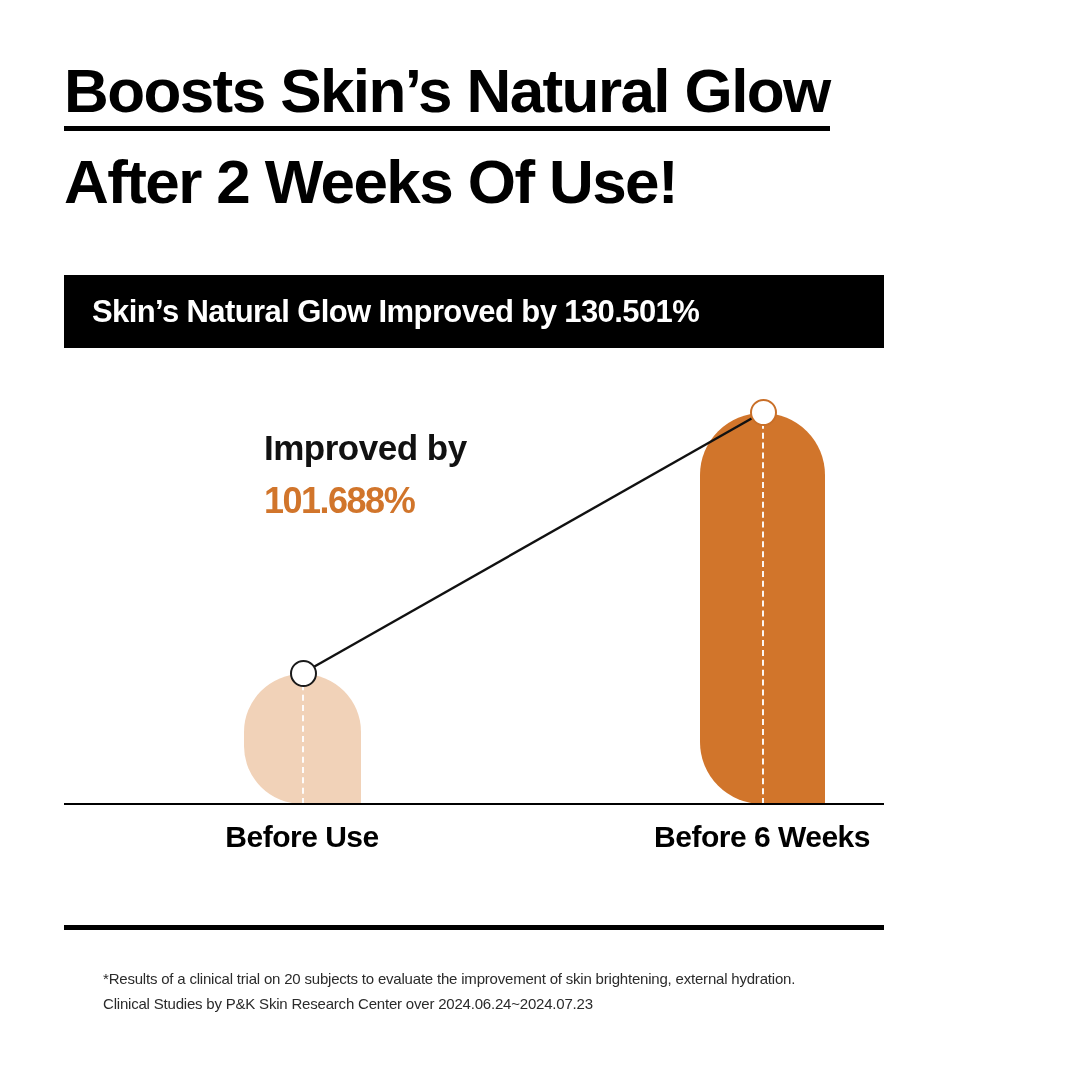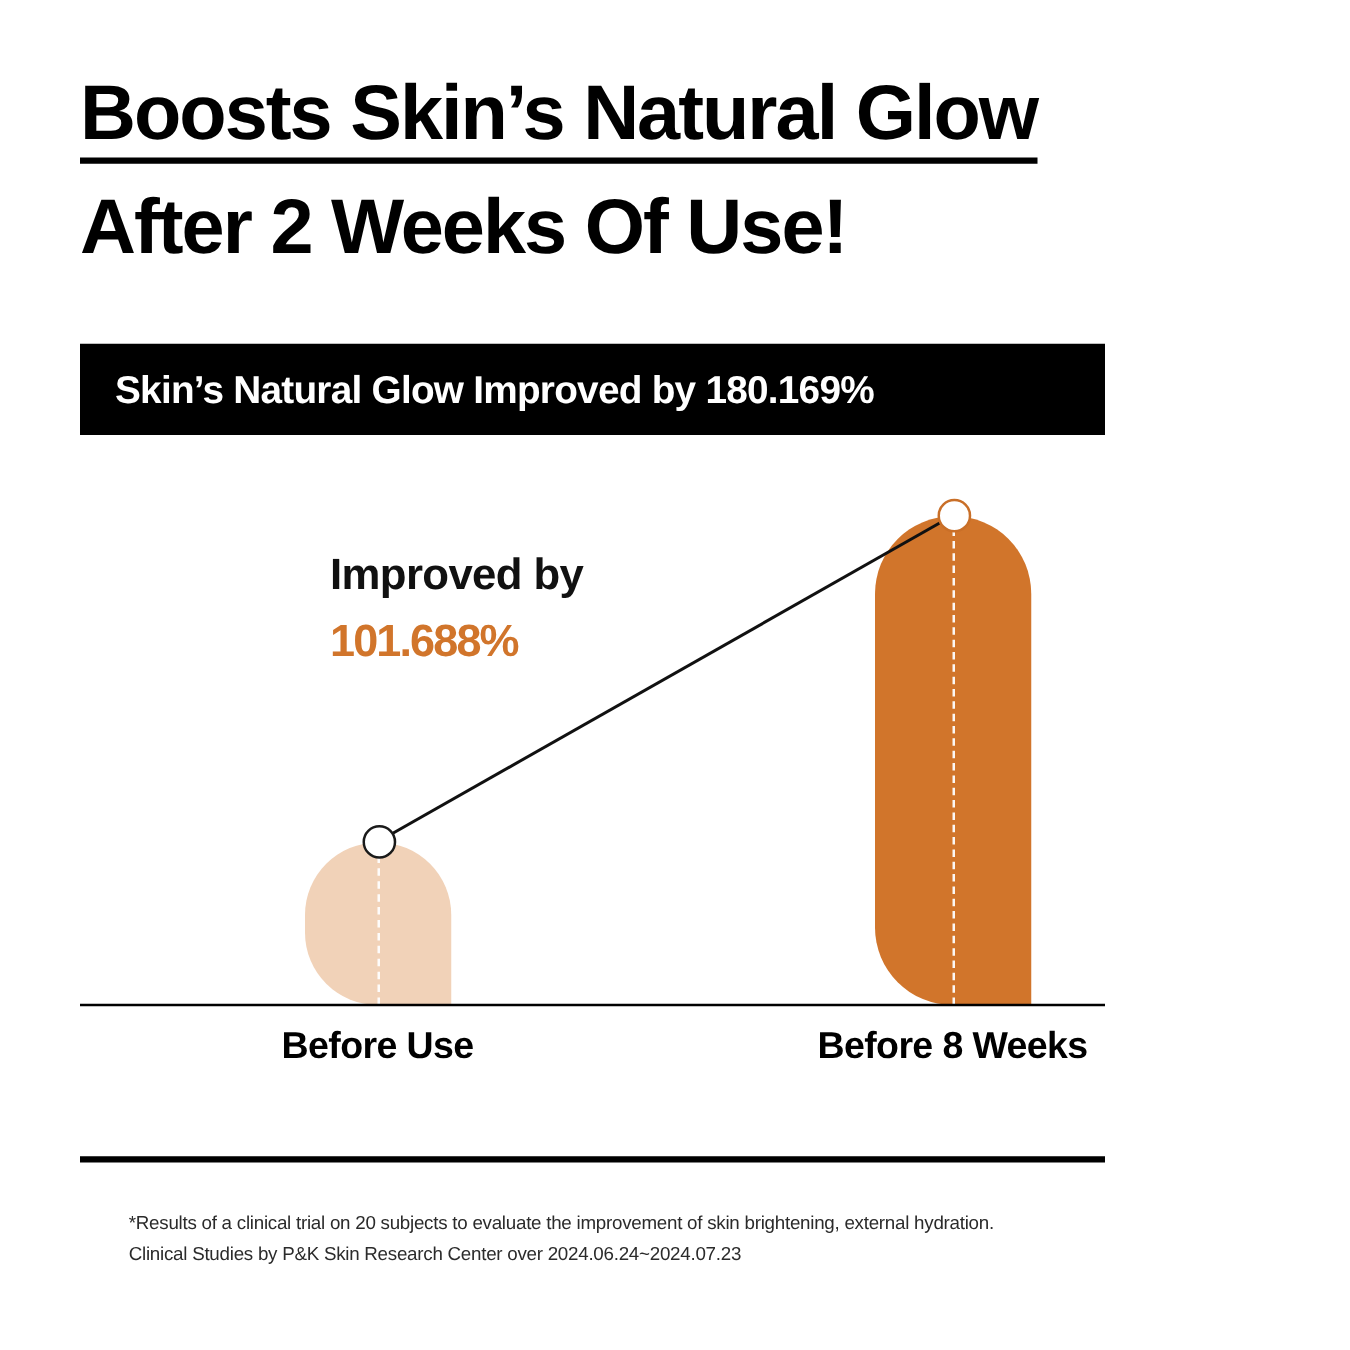--- a/index.html
+++ b/index.html
@@ -62,21 +62,21 @@
   #chart {
     position:absolute;
     left:0; top:0;
     width:1080px; height:1080px;
     pointer-events:none;
   }
 
   
   #callout {
     position:absolute;
-    left:264px; top:428px;margin-top:12px;
+    left:264px; top:428px;
   }
   #callout-label {
     font-size:35px;
     font-weight:600;
     color:#111111;
     letter-spacing:-0.5px;
     line-height:40px;
   }
   #callout-value {
     font-size:36px;
@@ -184,21 +184,21 @@
 <div id="page">
 
   <div id="headline">
     <div class="head-line1-wrap">
       <div class="head-text">Boosts Skin’s Natural Glow</div>
     </div>
     <div class="head-text head-line2">After 2 Weeks Of Use!</div>
   </div>
 
   <div id="banner">
-    <div id="banner-text">Skin’s Natural Glow Improved by 180.169%</div>
+    <div id="banner-text">Skin’s Natural Glow Improved by 130.501%</div>
   </div>
 
   <div id="chart">
 
     <div id="callout">
       <div id="callout-label">Improved by</div>
       <div id="callout-value">101.688%</div>
     </div>
 
     <div class="bar" id="bar-before">
@@ -216,21 +216,21 @@
     <div class="marker" id="marker-before"></div>
     <div class="marker" id="marker-after"></div>
 
     <div id="axis-line"></div>
 
     <div class="cat-label" id="cat-before">
       <span>Before </span><span class="cat-strong">Use</span>
     </div>
 
     <div class="cat-label" id="cat-after">
-      <span>Before </span><span class="cat-strong">8 Weeks</span>
+      <span>Before </span><span class="cat-strong">6 Weeks</span>
     </div>
   </div>
 
   <div id="bottom-rule"></div>
 
   <div id="footnote">
     <span class="fn-line">*Results of a clinical trial on 20 subjects to evaluate the improvement of skin brightening, external hydration.</span>
     <span class="fn-line">Clinical Studies by P&amp;K Skin Research Center over 2024.06.24~2024.07.23</span>
   </div>
 

